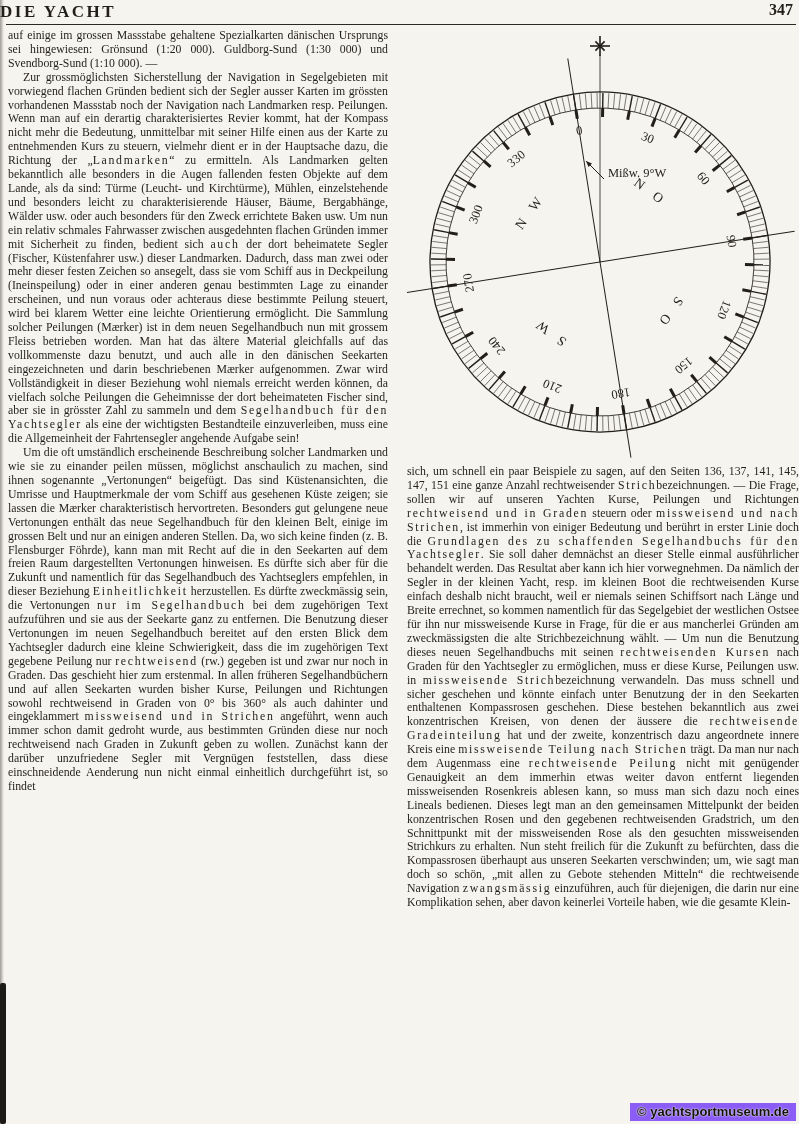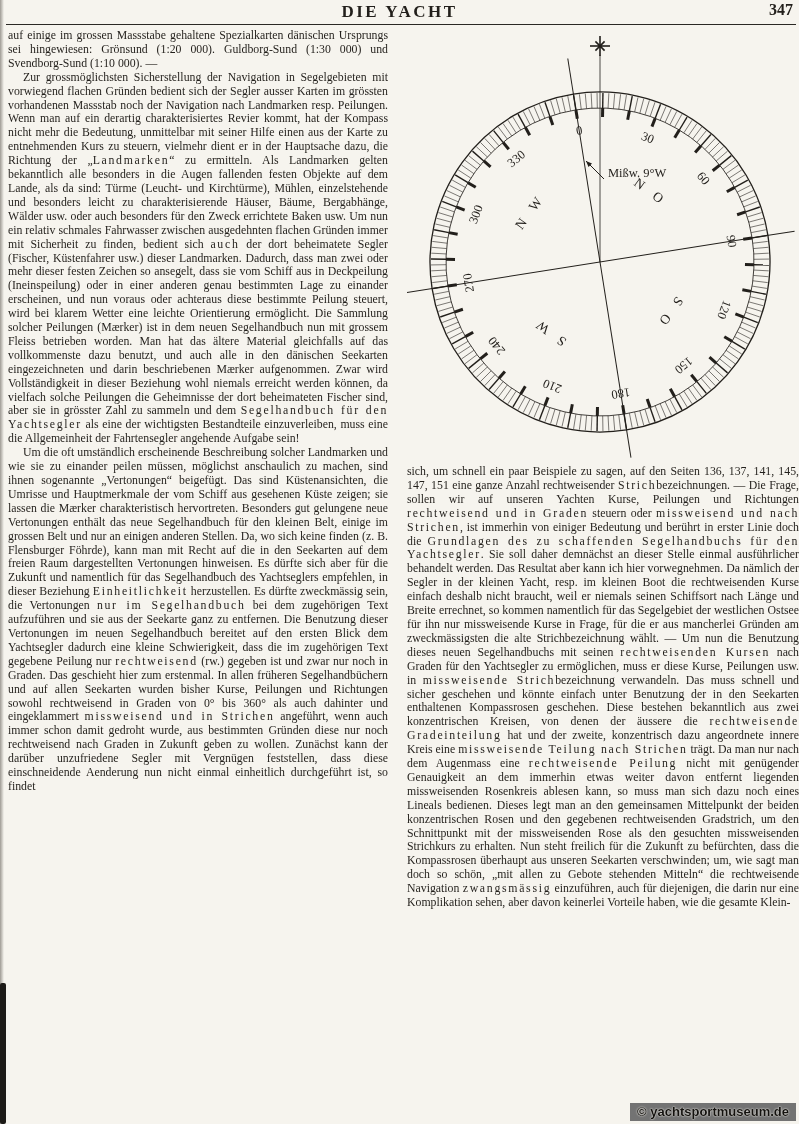--- a/index.html
+++ b/index.html
@@ -2,39 +2,39 @@
 <html><head>
 <meta charset="utf-8">
 <style>
   html,body{margin:0;padding:0;}
   body{
     width:799px;height:1124px;position:relative;overflow:hidden;
     background:#f6f4ee;color:#221f1b;
     font-family:"Liberation Serif",serif;
   }
   .header{position:absolute;top:0;left:0;right:0;height:25px;}
-  .title{position:absolute;left:0;right:0;top:2px;text-align:center;
+  .title{position:absolute;left:0;right:0;top:2px;
          font-size:17px;font-weight:bold;letter-spacing:2.5px;}
   .pagenum{position:absolute;right:6px;top:1px;font-size:16px;font-weight:bold;}
   .rule{position:absolute;top:24px;left:6px;right:3px;height:0;
         border-top:1.4px solid #2a2824;}
   .content{position:absolute;top:29px;left:8px;display:flex;gap:19px;}
   .col-left{width:380px;height:1090px;overflow:hidden;}
   .col-right{width:392px;}
   .para{margin:0;font-size:11.8px;line-height:13.9px;text-align:justify;}
   .ind{text-indent:15px;}
   .sperr{letter-spacing:1.7px;}
   #compass{width:392px;height:436px;}
   #compass svg{display:block;width:392px;height:436px;}
   #compass text{font-family:"Liberation Serif",serif;}
   .right-text{height:655px;overflow:hidden;}
   .watermark{
     position:absolute;right:3px;bottom:3px;
     font-family:"Liberation Sans",sans-serif;font-weight:bold;font-size:13px;
-    color:#14120f;background:#737373;padding:1px 7px 2px;
+    color:#14120f;background:#8b5cf6;padding:1px 7px 2px;
     text-shadow:0 0 2px #f1efe9,0 0 1px #f1efe9;
   }
   .smudge-a{position:absolute;left:0;top:0;bottom:0;width:4px;
     background:linear-gradient(to right, rgba(70,65,58,0.5), rgba(70,65,58,0));}
   .smudge-b{position:absolute;left:0;top:983px;width:6px;height:141px;
     background:#1c1a17;border-radius:2px;filter:blur(0.7px);}
 </style>
 </head>
 <body>
 

